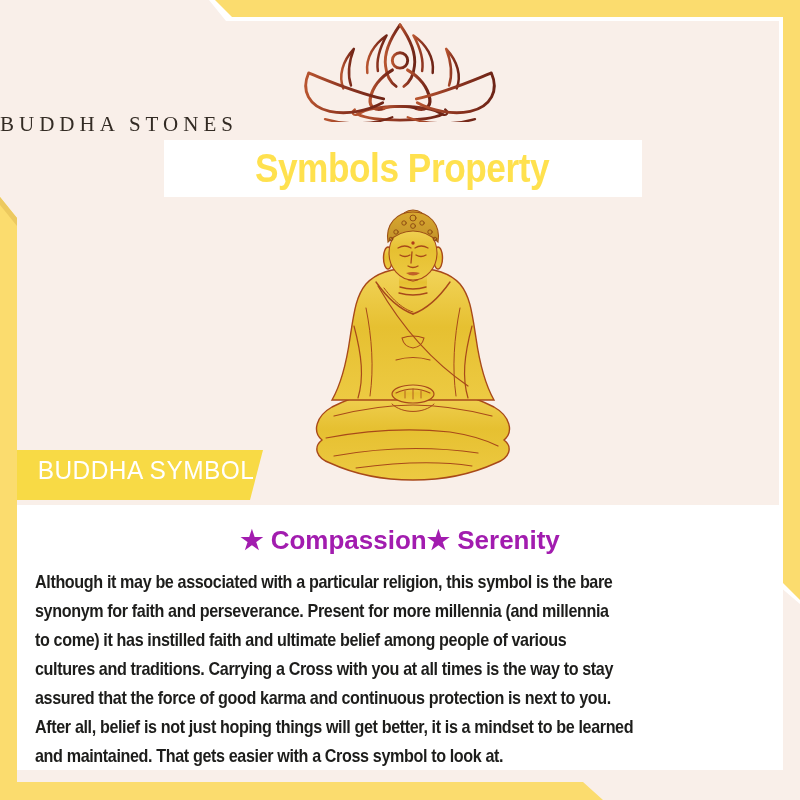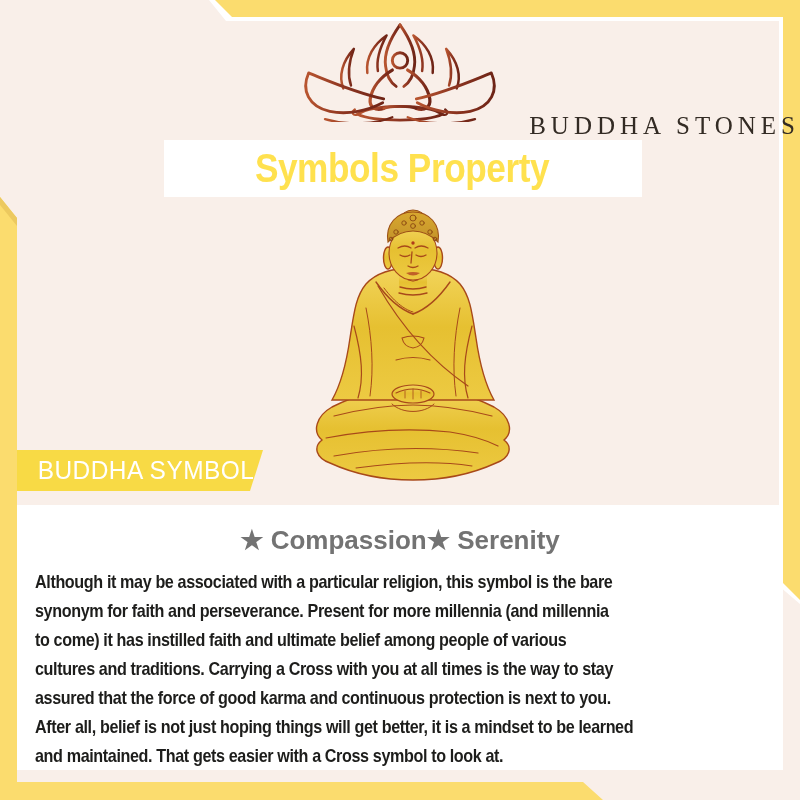--- a/index.html
+++ b/index.html
@@ -1,36 +1,36 @@
 <!DOCTYPE html>
 <html><head>
 <meta charset="utf-8">
 <style>
   html,body{margin:0;padding:0;background:#fff;}
   #page{position:relative;width:800px;height:800px;background:#f9efe9;overflow:hidden;
         font-family:"Liberation Sans",sans-serif;}
   .frame-svg{position:absolute;left:0;top:0;z-index:1;pointer-events:none;}
   .logo{position:absolute;left:294px;top:22px;width:212px;height:100px;z-index:2;}
-  .brand-name{position:absolute;left:0;top:112px;width:800px;text-align:right;z-index:2;
-        font-family:"Liberation Serif",serif;font-size:25px;font-weight:400;
+  .brand-name{position:absolute;left:0;top:112px;width:800px;text-align:left;z-index:2;
+        font-family:"Liberation Serif",serif;font-size:21px;font-weight:400;
         letter-spacing:5px;color:#332b24;}
   .title-banner{position:absolute;left:164px;top:140px;width:478px;height:57px;background:#ffffff;z-index:2;}
   .title-text{width:476px;height:57px;line-height:57px;text-align:center;
         font-size:40px;font-weight:700;color:#ffe14e;letter-spacing:-0.5px;
         transform:scaleX(0.88);transform-origin:50% 50%;}
   .buddha{position:absolute;left:308px;top:208px;width:210px;height:280px;z-index:2;}
-  .ribbon{position:absolute;left:17px;top:450px;width:246px;height:41px;z-index:3;
+  .ribbon{position:absolute;left:17px;top:450px;width:246px;height:50px;z-index:3;
         background:#f8da45;clip-path:polygon(0 0,100% 0,calc(100% - 13px) 100%,0 100%);}
   .ribbon-label{line-height:41px;padding-left:22px;color:#ffffff;font-size:26px;
         font-weight:400;letter-spacing:0.5px;transform:scaleX(0.94);transform-origin:0 50%;
         white-space:nowrap;}
   .panel{position:absolute;left:17px;top:505px;width:766px;height:265px;background:#ffffff;
         z-index:2;overflow:hidden;}
   .panel-heading{margin:20px 0 0 0;text-align:center;font-size:26px;font-weight:700;
-        color:#737373;letter-spacing:0px;}
+        color:#a21caf;letter-spacing:0px;}
   .panel-paragraph{margin:11px 0 0 18px;font-size:19px;line-height:29px;font-weight:700;
         color:#1d1d1b;letter-spacing:-0.45px;white-space:pre;
         transform:scaleX(0.85);transform-origin:0 0;}
 </style>
 </head>
 <body>
 
 <div id="page">
 
   <svg class="frame-svg" width="800" height="800" viewBox="0 0 800 800">

